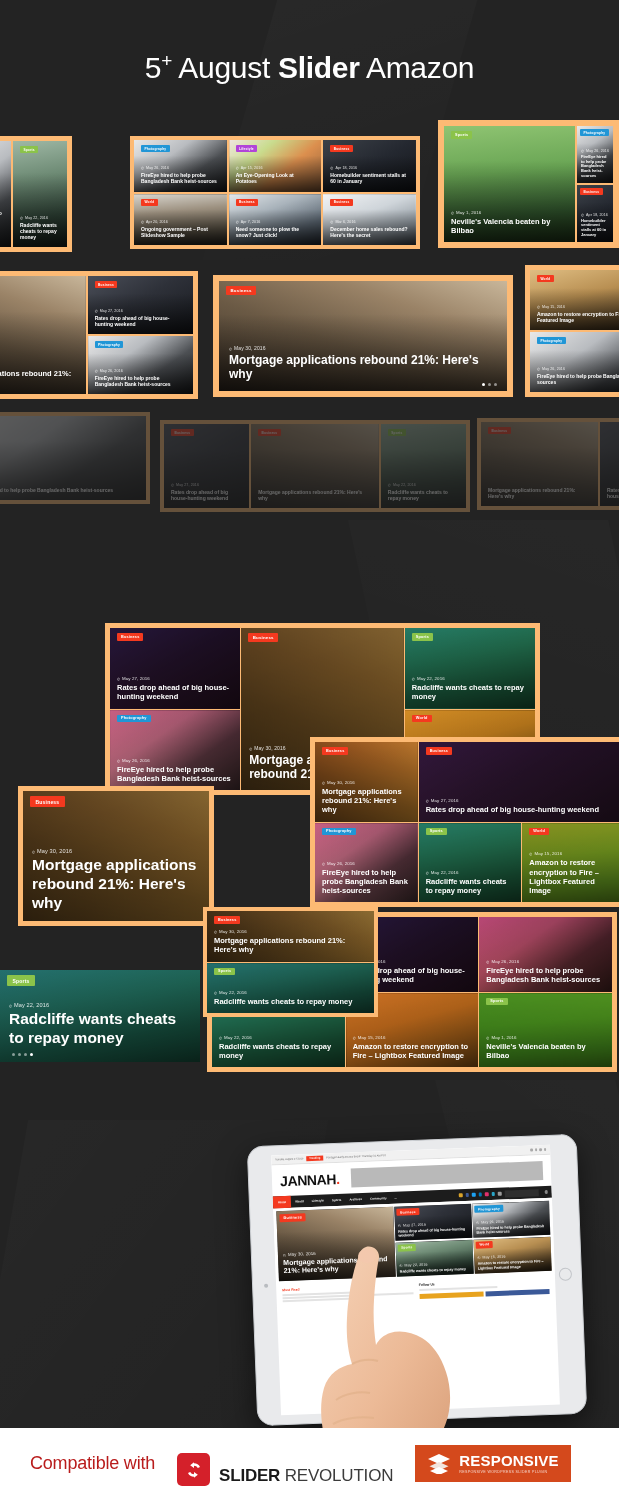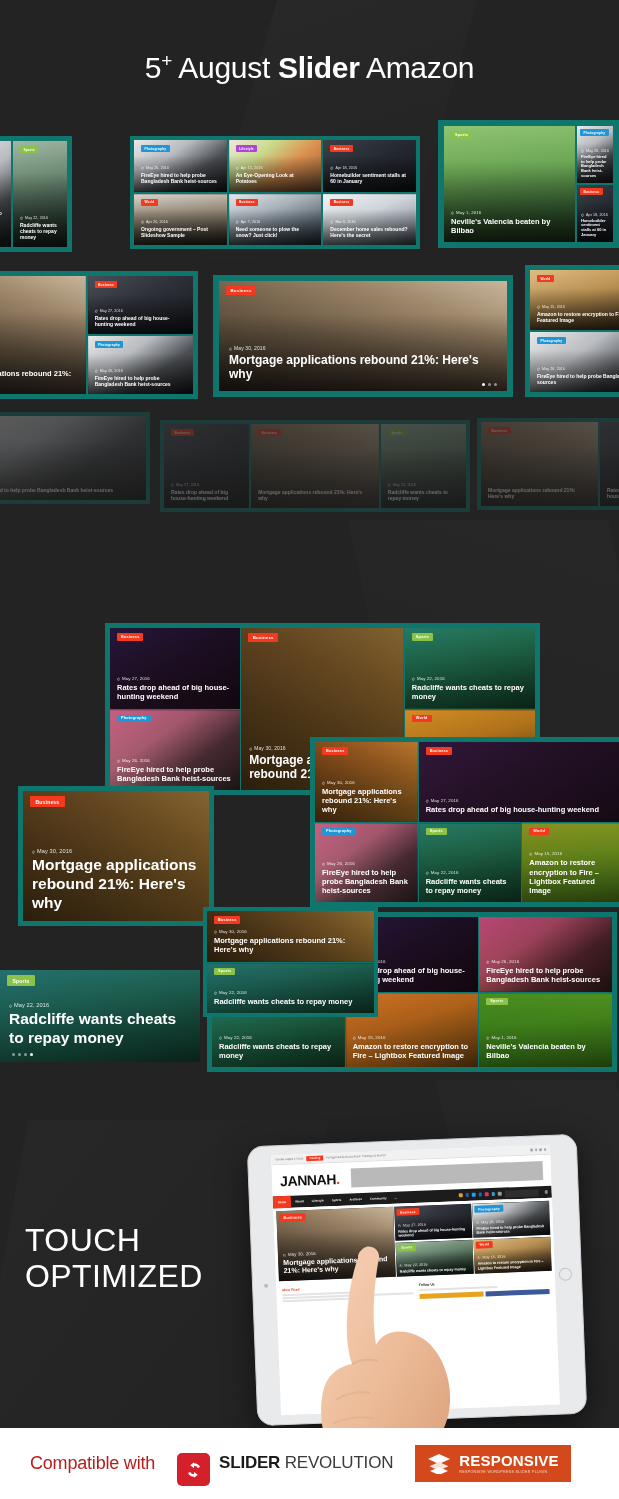--- a/index.html
+++ b/index.html
@@ -41,21 +41,21 @@
     font-size:30px; font-weight:700; letter-spacing:-.4px;
     background-image:linear-gradient(90deg,
       #f2766b 0%, #f3a05f 10%, #f0e06a 20%, #b9e06a 30%,
       #6fdd77 40%, #5fd9a8 50%, #58c9e8 60%, #7f93ef 72%,
       #a873ee 82%, #e970e0 91%, #f2708d 100%);
     -webkit-background-clip:text; background-clip:text;
     -webkit-text-fill-color:transparent; color:transparent;
   }
 
   
-  .shot { position:absolute; background:#0f766e; overflow:hidden; }
+  .shot { position:absolute; background:#fdba74; overflow:hidden; }
   .shot .inner { position:absolute; inset:0; display:flex; }
   .grid { display:grid; width:100%; height:100%; }
 
   .cell { position:relative; overflow:hidden; background:#3a3a3a; }
   .cell .ph { position:absolute; inset:0; background-size:cover; background-position:center; }
   .cell .scrim { position:absolute; inset:0;
     background:linear-gradient(to top, rgba(0,0,0,.72) 0%, rgba(0,0,0,.30) 38%, rgba(0,0,0,0) 70%); }
   .cell .tint { position:absolute; inset:0; mix-blend-mode:multiply; opacity:.88; }
   .cell .body { position:absolute; left:0; right:0; bottom:0; padding:5px 7px 7px; }
   .cell .date { color:rgba(255,255,255,.85); font-size:3.6px; margin-bottom:2px; letter-spacing:.1px; white-space:nowrap;}
@@ -158,21 +158,21 @@
   .jbtns { display:flex; gap:2px; margin-top:3px; }
   .jbtns span { flex:1; height:5px; display:block; }
 
   .hand { position:absolute; left:300px; top:1240px; width:170px; height:230px;
           pointer-events:none; }
 
   
   .footer { position:absolute; left:0; bottom:0; width:619px; height:71px; background:#fff;
             display:flex; align-items:center; gap:22px; padding-left:30px; }
   .compat { font-size:18px; color:#b91c1c; font-weight:400; letter-spacing:-.2px; }
-  .srlogo { display:flex; align-items:flex-start; gap:9px;margin-top:12px; }
+  .srlogo { display:flex; align-items:flex-end; gap:9px;margin-top:12px; }
   .sricon { width:33px; height:33px; background:#d4202a; border-radius:5px;
             display:flex; align-items:center; justify-content:center; }
   .srtext { font-size:17px; color:#3b3b3b; letter-spacing:-.2px; }
   .srtext b { font-weight:700; color:#1a1a1a; }
   .lslogo { background:#d4491c; padding:8px 12px; display:flex; align-items:center; gap:8px; }
   .lsicon { width:24px; height:21px; position:relative; }
   .lsname { color:#fff; font-weight:700; font-size:15px; letter-spacing:.2px; line-height:1; }
   .lssub { color:rgba(255,255,255,.78); font-size:3.6px; letter-spacing:.35px; margin-top:2.5px; }
 </style>
 </head>
@@ -673,24 +673,20 @@
           <div class="badge b-sports">Sports</div>
           <div class="body">
             <div class="date">May 22, 2016</div>
             <div class="ttl">Radcliffe wants cheats to repay money</div>
           </div>
         </div>
       </div>
     </div>
   </div>
 
-  <div class="touchtitle">
-    <div>TOUCH</div>
-    <div>OPTIMIZED</div>
-  </div>
 
   <div class="tablet">
     <div class="screen">
 
       <div class="browserbar">
         <span class="bb-txt">Sunday, August 14 2016</span>
         <span class="bb-trend">Trending</span>
         <span class="bb-txt">Pentagon Early Access Event: Thursday 10 AM PST</span>
         <span class="bb-right">
           <i></i>

